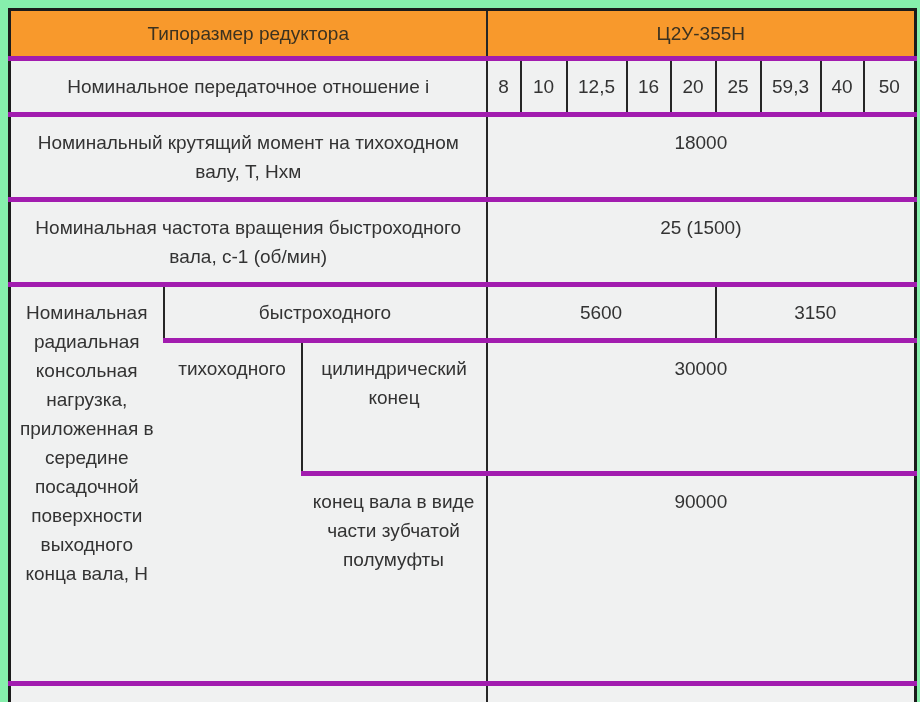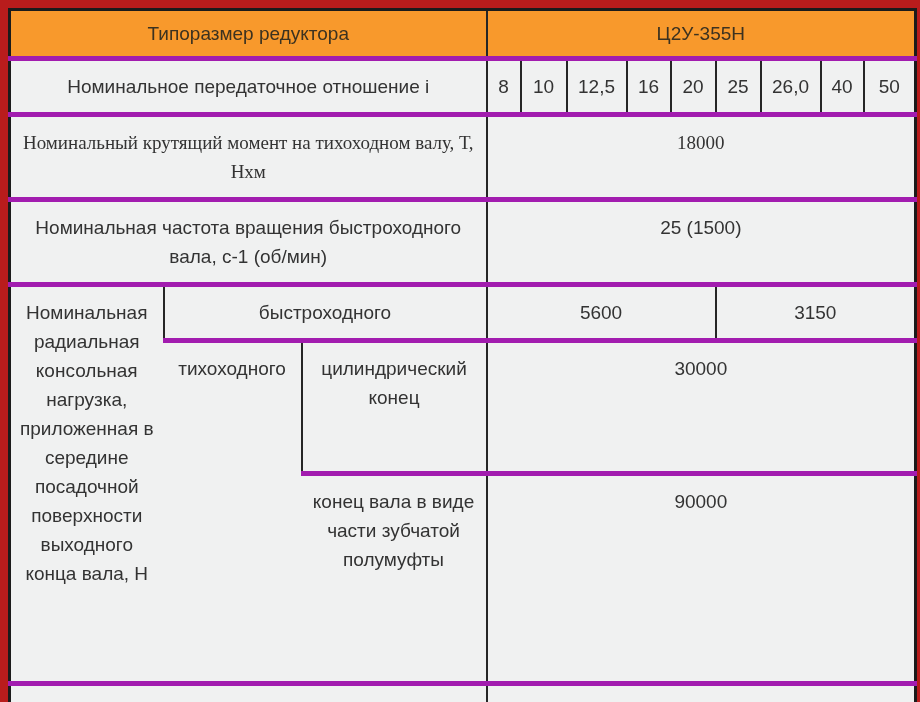--- a/index.html
+++ b/index.html
@@ -6,21 +6,21 @@
     margin: 0;
     padding: 0;
     background: #f0f1f1;
     font-family: "Liberation Sans", "DejaVu Sans", sans-serif;
   }
   .page {
     width: 920px;
     height: 702px;
     box-sizing: border-box;
     padding: 8px;
-    background: #b91c1c;
+    background: #86efac;
   }
   table.spec {
     width: 904px;
     height: 684px;
     border-collapse: collapse;
     table-layout: fixed;
     border: 3px solid #1b1b1b;
     background: #f0f1f1;
     color: #333333;
     font-size: 19px;
@@ -43,21 +43,21 @@
   
   table.spec tr.hdr th {
     background: #f8992c;
     border-top: none;
     padding: 8px;
     color: #3c3220;
   }
   
   tr.r-hdr     { height: 46px; }
   tr.r-ratio   { height: 52px; }
-  tr.r-torque  { height: 74px; font-family: Liberation Serif, serif; }
+  tr.r-torque  { height: 74px; }
   tr.r-speed   { height: 76px; }
   tr.r-fast    { height: 52px; margin-top: 11px; }
   tr.r-cyl     { height: 133px; }
   tr.r-coupl   { height: 210px; }
   tr.r-mass    { height: 52px; }
 </style>
 </head>
 <body>
 
 <div class="page">
@@ -84,21 +84,21 @@
     </tr>
 
     <tr class="r-ratio">
       <td colspan="3">Номинальное передаточное отношение i</td>
       <td>8</td>
       <td>10</td>
       <td>12,5</td>
       <td>16</td>
       <td>20</td>
       <td>25</td>
-      <td>26,0</td>
+      <td>59,3</td>
       <td>40</td>
       <td>50</td>
     </tr>
 
     <tr class="r-torque">
       <td colspan="3">Номинальный крутящий момент на тихоходном валу, Т, Нхм</td>
       <td colspan="9">18000</td>
     </tr>
 
     <tr class="r-speed">

